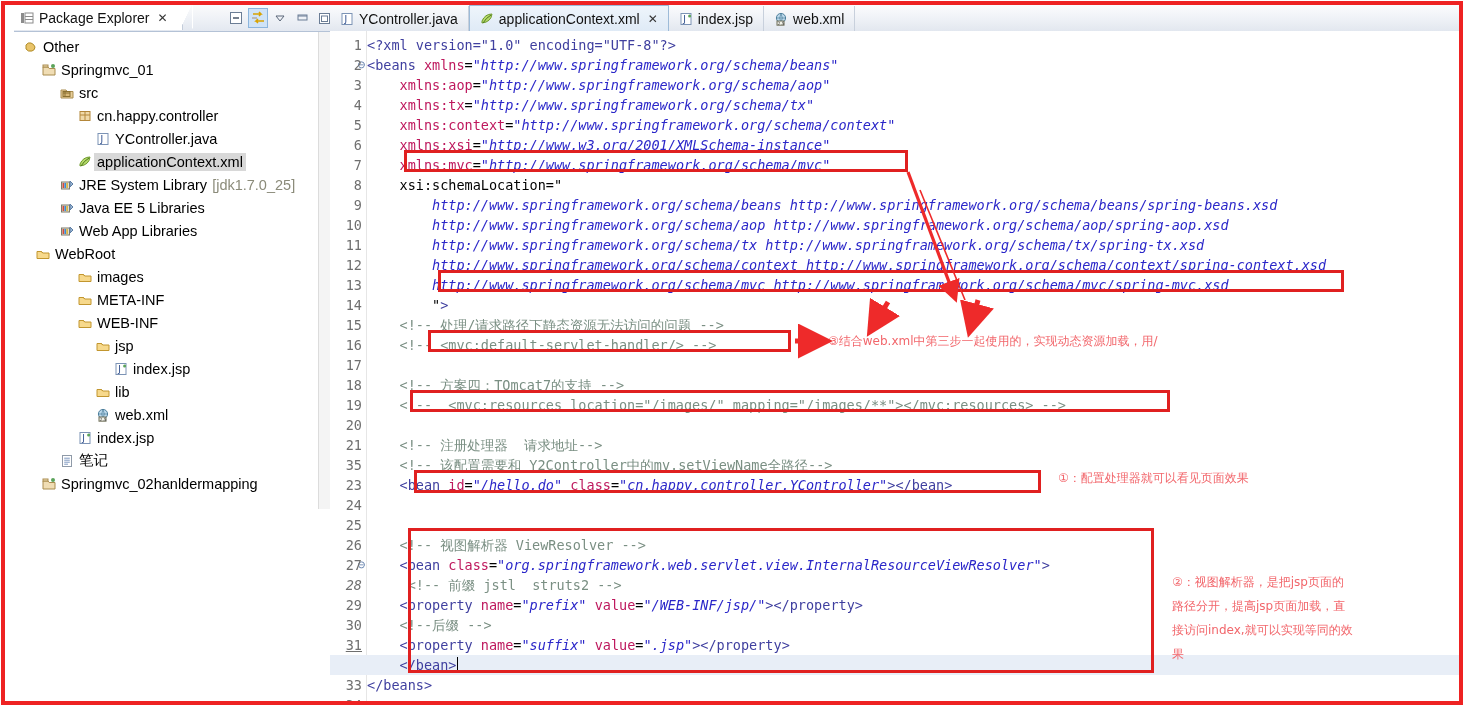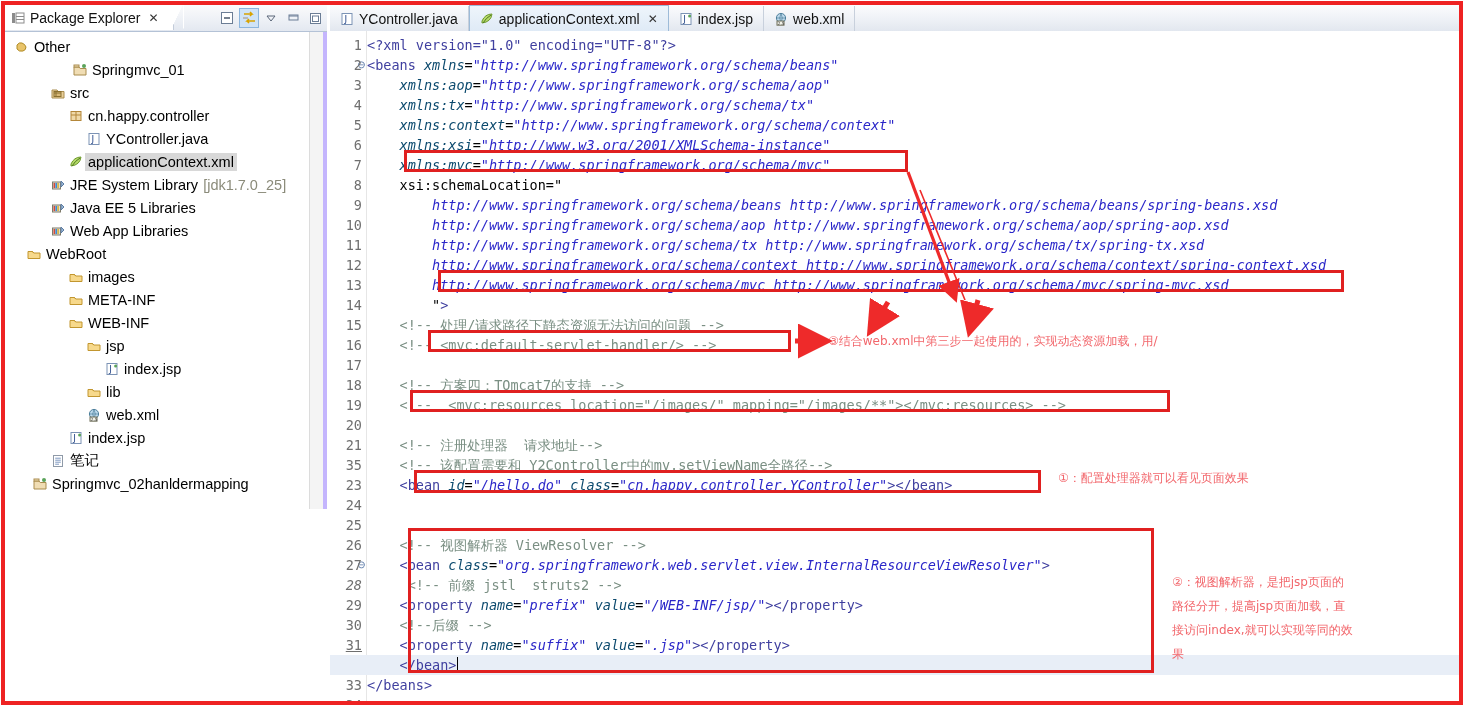--- a/index.html
+++ b/index.html
@@ -11,21 +11,21 @@
     position:relative;
   }
   
   #outer-frame{
     position:absolute;left:1px;top:1px;width:1462px;height:704px;
     border:4px solid #ee2222;box-sizing:border-box;pointer-events:none;z-index:50;
   }
 
   
   #explorer{
-    position:absolute;left:5px;top:5px;width:322px;height:504px;
+    position:absolute;left:14px;top:5px;width:322px;height:504px;
     background:#c4b5fd;box-sizing:border-box;
   }
   #explorer-tabbar{
     position:relative;height:26px;width:100%;
     background:linear-gradient(to bottom,#fbfbfc 0%,#eef1f6 55%,#e3e8f0 100%);
     border-bottom:1px solid #b4c2d6;
   }
   #explorer-tab{
     position:absolute;left:0;top:0;height:25px;padding:0 14px 0 6px;
     display:flex;align-items:center;gap:5px;
@@ -96,21 +96,21 @@
   .changebar{position:absolute;left:0;width:7px;height:20px;
     background:repeating-conic-gradient(#6ea8c4 0% 25%, #ffffff 0% 50%) 50%/4px 4px;}
   #code{
     position:absolute;left:37px;top:0;right:0;bottom:0;
     font-family:"DejaVu Sans Mono", monospace;font-size:13.5px;
     white-space:pre;
   }
   .cline{position:absolute;left:0;height:20px;line-height:20px;white-space:pre;}
   .curline{position:absolute;left:-37px;right:0;height:20px;background:#e8eef7;}
   .t-tag{color:#3f3f9f;}
-  .t-attr{color:#0c4a6e;font-style:italic;}
+  .t-attr{color:#be185d;}
   .t-val{color:#2b27c9;font-style:italic;}
   .t-com{color:#7a8f83;}
   .t-pi{color:#3f3f9f;}
   .t-plain{color:#000;}
 
   
   .hl{position:absolute;border:3px solid #e02020;box-sizing:border-box;pointer-events:none;z-index:40;}
   .note{
     position:absolute;color:#f2666b;font-size:12px;line-height:24px;
     font-family:"DejaVu Sans", sans-serif;z-index:41;pointer-events:none;
@@ -168,21 +168,21 @@
       </div>
     </div>
   </div>
   <div id="tree">
       <div class="tree-row" style="padding-left: 10px;">
         <span class="pe-icon"><svg width="14" height="14" viewBox="0 0 14 14">
             <path d="M2 5 q2 -3 5 -2 q3 1 4 4 q0 3 -3 4 q-4 1 -6 -2z" fill="#e9c46a" stroke="#b08c28"></path>
           </svg></span>
         <span class="lbl">Other</span>
       </div>
-      <div class="tree-row" style="padding-left: 28px; margin-left: 40px;">
+      <div class="tree-row" style="padding-left: 28px;">
         <span class="pe-icon"><svg width="14" height="14" viewBox="0 0 14 14">
             <path d="M1 4 h5 l1.2 1.5 H13 V12 H1z" fill="#f0ddb4" stroke="#a98c4e"></path>
             <rect x="1" y="2" width="5" height="2" fill="#f0ddb4" stroke="#a98c4e"></rect>
             <circle cx="11" cy="3" r="2" fill="#5aa35a"></circle>
           </svg></span>
         <span class="lbl">Springmvc_01</span>
       </div>
       <div class="tree-row" style="padding-left: 46px;">
         <span class="pe-icon"><svg width="14" height="14" viewBox="0 0 14 14">
             <path d="M1 4 h5 l1.2 1.5 H13 V12 H1z" fill="#e9cf9a" stroke="#a98c4e"></path>

